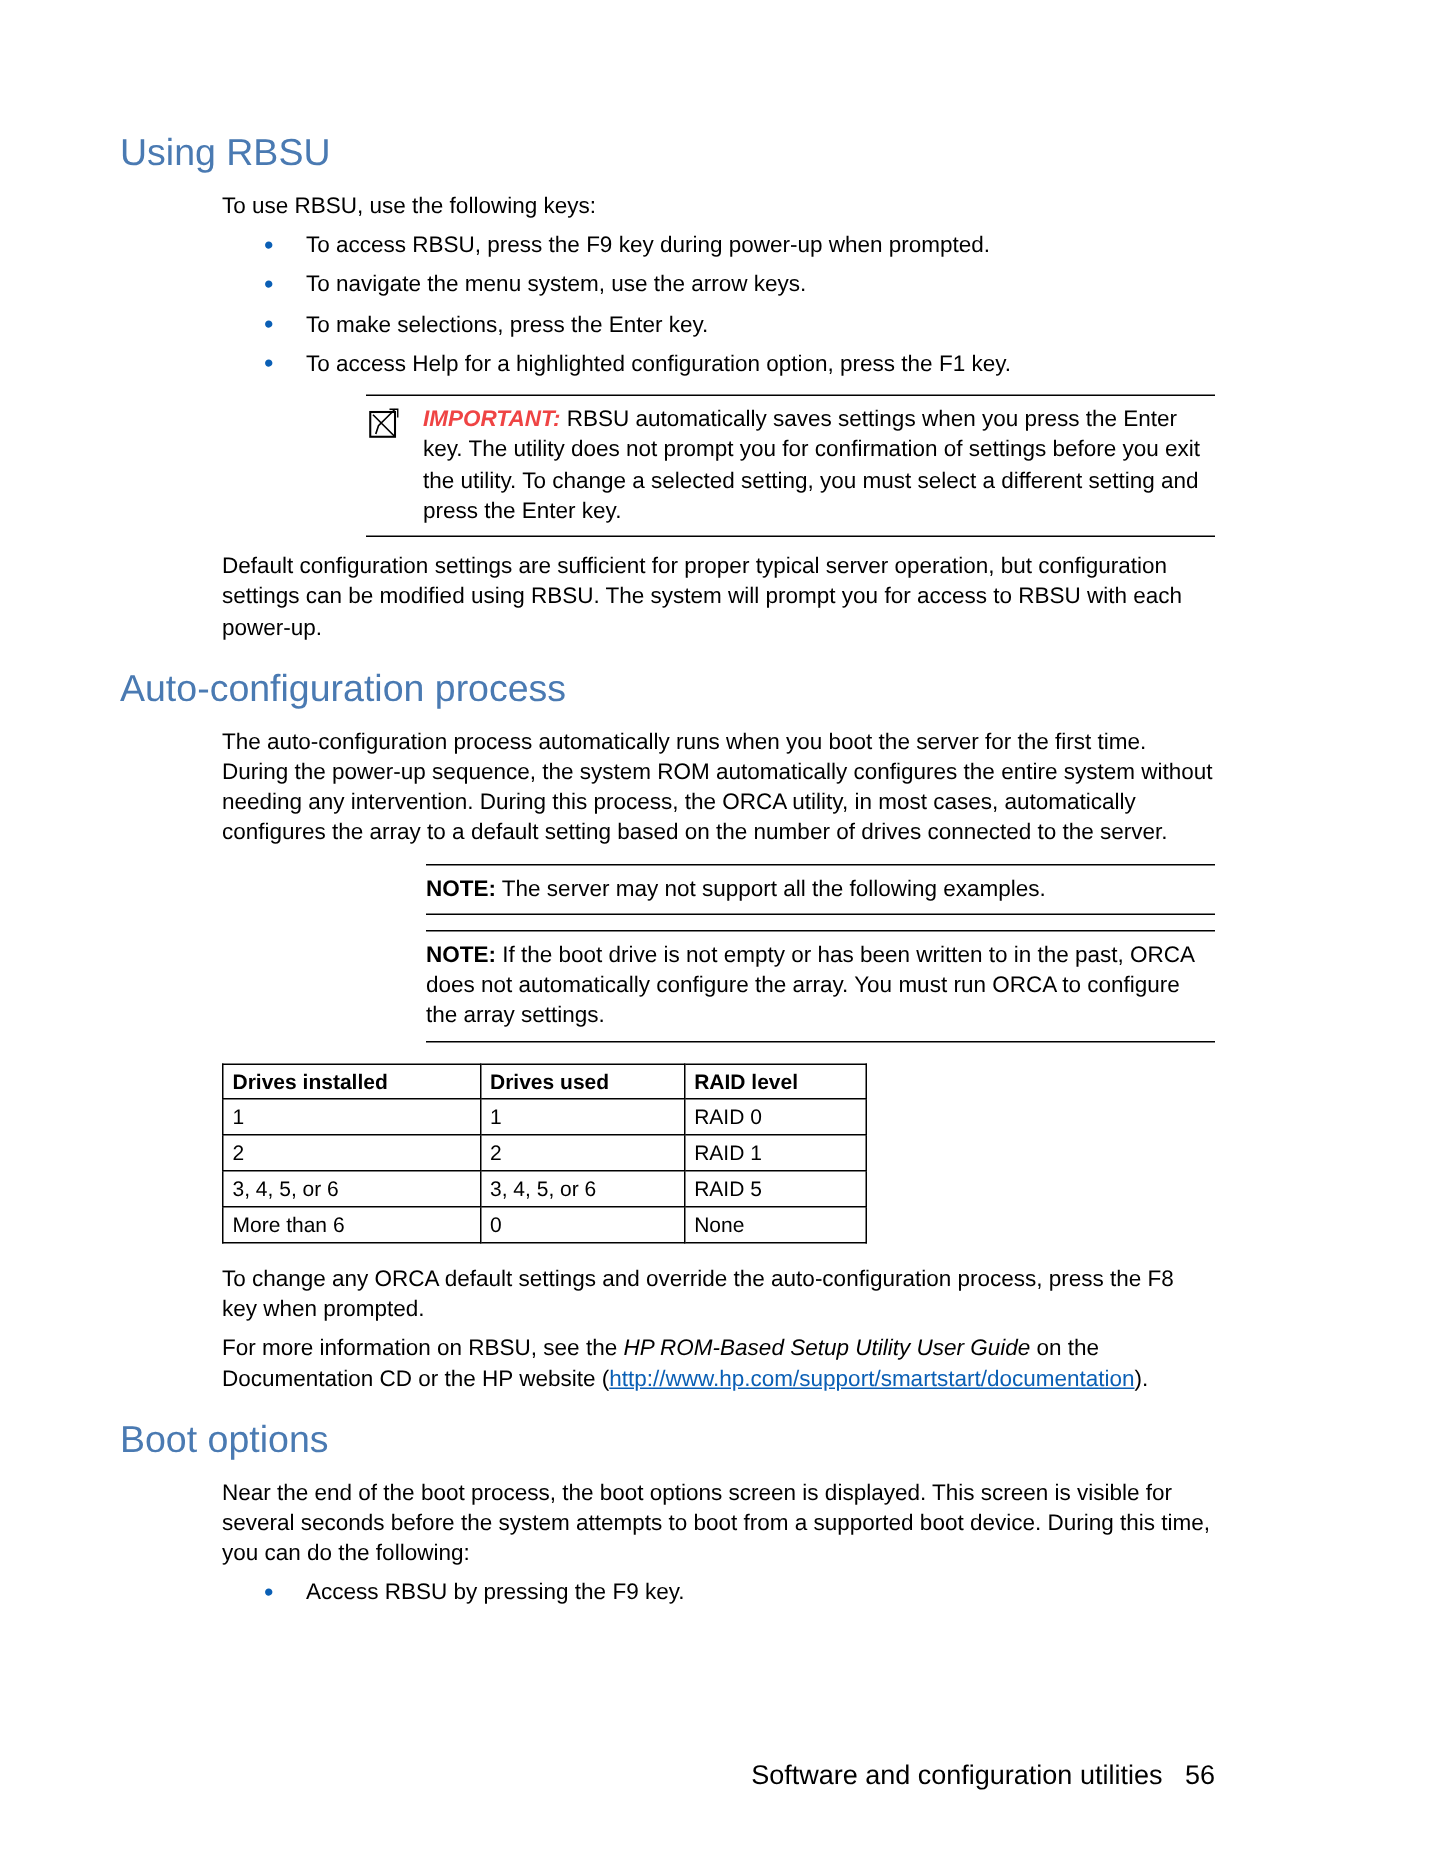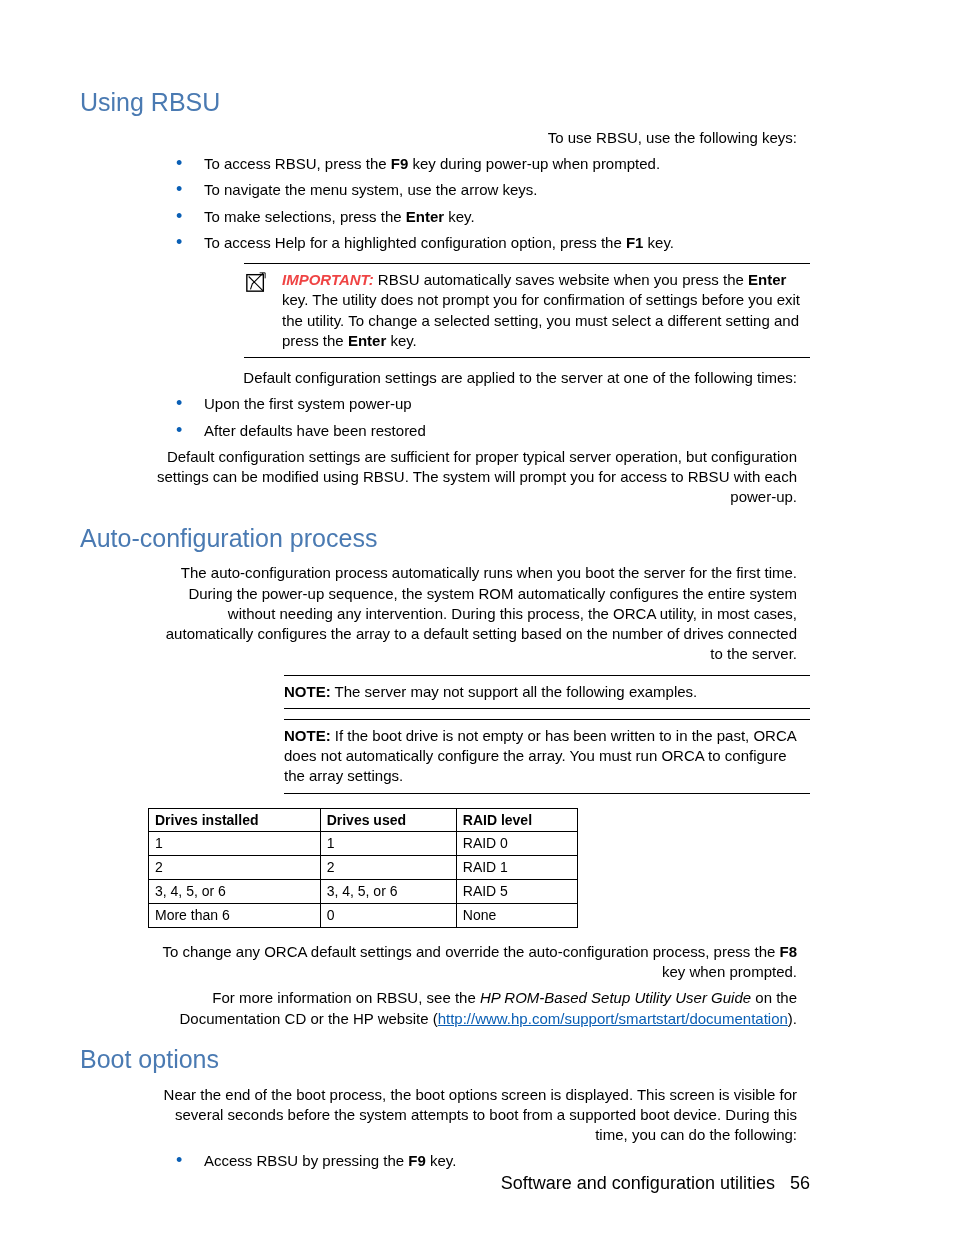--- a/index.html
+++ b/index.html
@@ -23,41 +23,41 @@
   }
   h2.section {
     font-weight: 400;
     font-size: 25px;
     color: #4a7ab2;
     margin: 14px 0 8px 0;
   }
   .body-indent {
     margin-left: 68px;
   }
-  p { margin: 6px 13px; text-align: right; }
+  p { margin: 6px 0; }
   ul.bullets {
     list-style: none;
     padding: 0;
     margin: 6px 0 6px 28px;
   }
   ul.bullets > li {
     position: relative;
     padding-left: 28px;
     margin: 6px 0;
   }
   ul.bullets > li::before {
     content: "•";
     position: absolute;
     left: 0;
     top: 0;
     color: #0a5fb5;
     font-size: 18px;
     line-height: 1;
   }
-  b { font-weight: 700; }
+  b { font-weight: 400; }
   .callout {
     margin: 10px 0 10px 96px;
     border-top: 1px solid #000;
     border-bottom: 1px solid #000;
     padding: 6px 0;
     display: flex;
     gap: 14px;
     align-items: flex-start;
   }
   .callout .icon {
@@ -127,32 +127,25 @@
 
     <div class="callout">
       <div class="icon">
         <svg width="22" height="22" viewBox="0 0 24 24">
           <rect x="2" y="4" width="18" height="18" fill="none" stroke="#000" stroke-width="1.5"></rect>
           <path d="M4 6 L20 22 M6 20 L8 14 L14 8 L20 2" stroke="#000" stroke-width="1.2" fill="none"></path>
           <path d="M16 2 L22 2 L22 8" stroke="#000" stroke-width="1" fill="none"></path>
         </svg>
       </div>
       <div class="text">
-        <span class="label">IMPORTANT:</span><span>  RBSU automatically saves website when you press the </span><b>Enter</b><span> key. The utility does not prompt you for confirmation of settings before you exit the utility. To change a selected setting, you must select a different setting and press the </span><b>Enter</b><span> key.</span>
+        <span class="label">IMPORTANT:</span><span>  RBSU automatically saves settings when you press the </span><b>Enter</b><span> key. The utility does not prompt you for confirmation of settings before you exit the utility. To change a selected setting, you must select a different setting and press the </span><b>Enter</b><span> key.</span>
       </div>
     </div>
   </div>
 
-  <div class="body-indent">
-    <p>Default configuration settings are applied to the server at one of the following times:</p>
-    <ul class="bullets">
-      <li>Upon the first system power-up</li>
-      <li>After defaults have been restored</li>
-    </ul>
-  </div>
   <p class="body-indent" style="margin-left:68px;">Default configuration settings are sufficient for proper typical server operation, but configuration settings can be modified using RBSU. The system will prompt you for access to RBSU with each power-up.</p>
 
   <h2 class="section">Auto-configuration process</h2>
   <div class="body-indent">
     <p>The auto-configuration process automatically runs when you boot the server for the first time. During the power-up sequence, the system ROM automatically configures the entire system without needing any intervention. During this process, the ORCA utility, in most cases, automatically configures the array to a default setting based on the number of drives connected to the server.</p>
 
     <div class="note-box">
       <span class="label">NOTE:</span><span>  The server may not support all the following examples.</span>
     </div>
 

